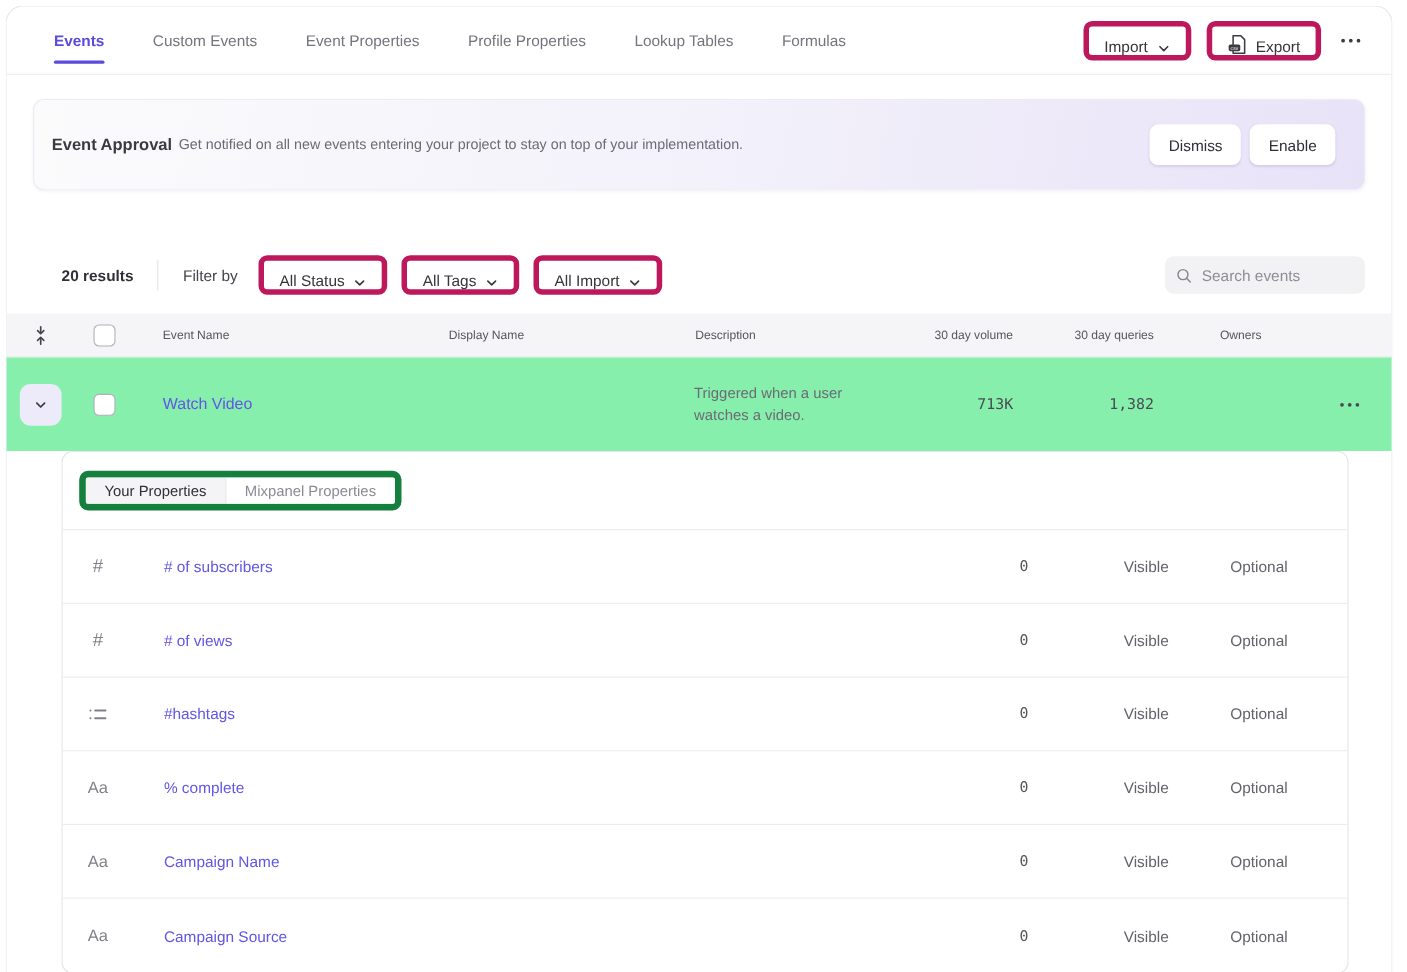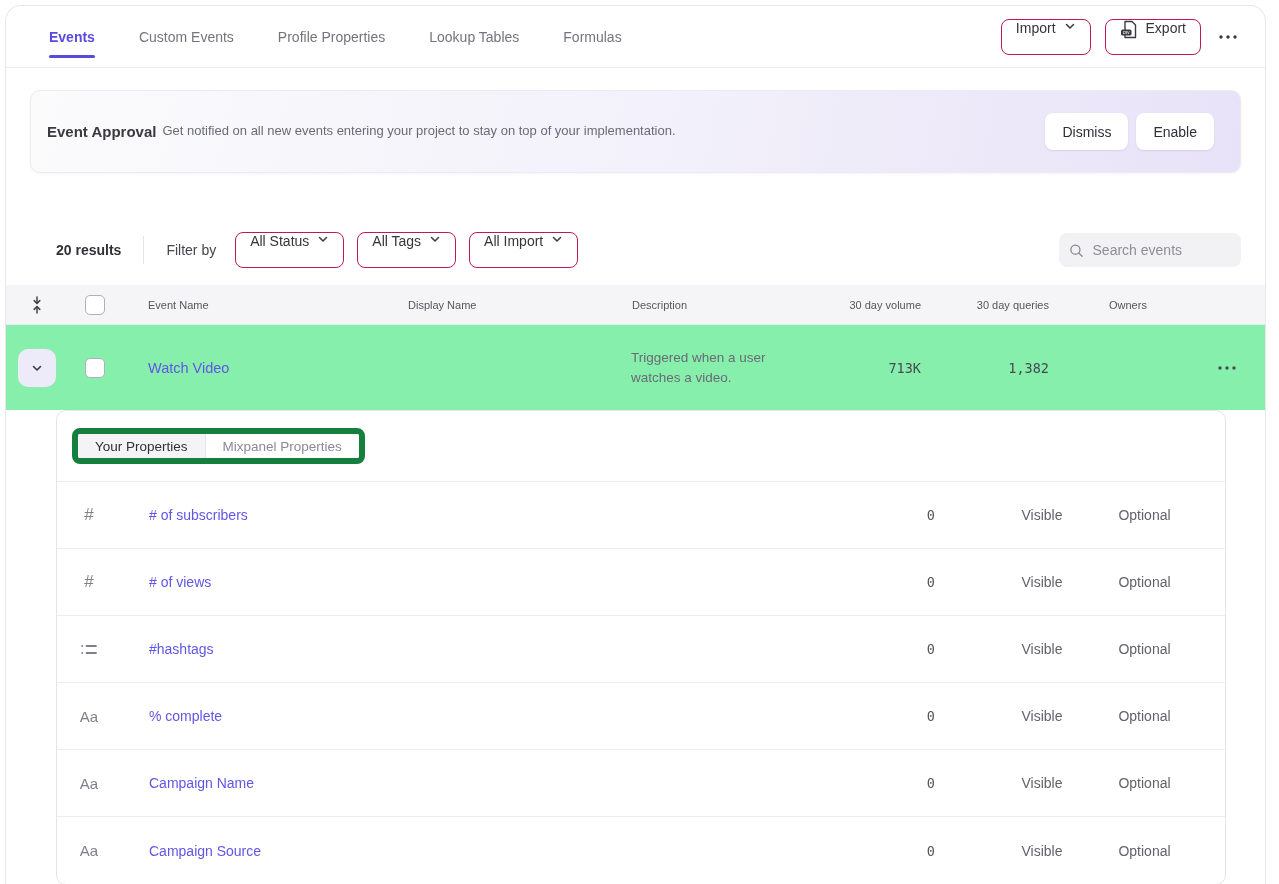--- a/index.html
+++ b/index.html
@@ -10,22 +10,22 @@
 
   
   .tabbar { height:62px; display:flex; align-items:center; padding:0 24px 0 43px;
     border-bottom:1px solid #ededf0; }
   .nav-tab { position:relative; height:100%; display:flex; align-items:center;
     margin-right:44px; font-size:14px; color:#74747e; cursor:pointer; white-space:nowrap; }
   .nav-tab.active { color:var(--accent,#5a4bdc); font-weight:700; }
   .nav-tab.active::after { content:""; position:absolute; left:0; right:0; bottom:9px;
     height:3px; border-radius:2px; background:var(--accent,#5a4bdc); }
   .tabbar-actions { margin-left:auto; display:flex; align-items:center; gap:14px; }
-  .btn { display:inline-flex; align-items:flex-start; gap:8px; height:36px; padding:0 14px;
-    border:1px solid #be185d; border-radius:8px; background:#fff; font-size:14px;
+  .btn { display:inline-flex; align-items:flex-end; gap:8px; height:36px; padding:0 14px;
+    border:5px solid #be185d; border-radius:8px; background:#fff; font-size:14px;
     color:#35353b; font-weight:500; cursor:pointer; }
   .icon-btn { border:none; background:none; padding:0 4px; height:36px; display:inline-flex;
     align-items:center; cursor:pointer; }
 
   
   .banner { margin:22px 24px 0 24px; height:83px; border-radius:10px;
     border:1px solid #edeaf6; box-shadow:0 1px 3px rgba(40,30,90,.05);
     background:linear-gradient(100deg, var(--banner-from,#fbfbfc) 0%, #f2f0fa 55%, var(--banner-to,#e8e2f8) 100%);
     display:flex; align-items:center; padding:0 26px 0 16px; }
   .banner-text { display:flex; flex-direction:row; gap:6px; }
@@ -93,20 +93,21 @@
   svg { display:block; }
 </style>
 </head>
 <body>
 
 <div class="app-card">
 
   <div class="tabbar">
     <div class="nav-tab active">Events</div>
     <div class="nav-tab">Custom Events</div>
+    <div class="nav-tab">Event Properties</div>
     <div class="nav-tab">Profile Properties</div>
     <div class="nav-tab">Lookup Tables</div>
     <div class="nav-tab">Formulas</div>
     <div class="tabbar-actions">
       <button class="btn">
         <span>Import</span>
         <svg class="chev" width="12" height="12" viewBox="0 0 12 12">
             <polyline points="2.5,4.5 6,8 9.5,4.5" fill="none" stroke="#3a3a40" stroke-width="1.5" stroke-linecap="round" stroke-linejoin="round"></polyline>
           </svg>
       </button>

